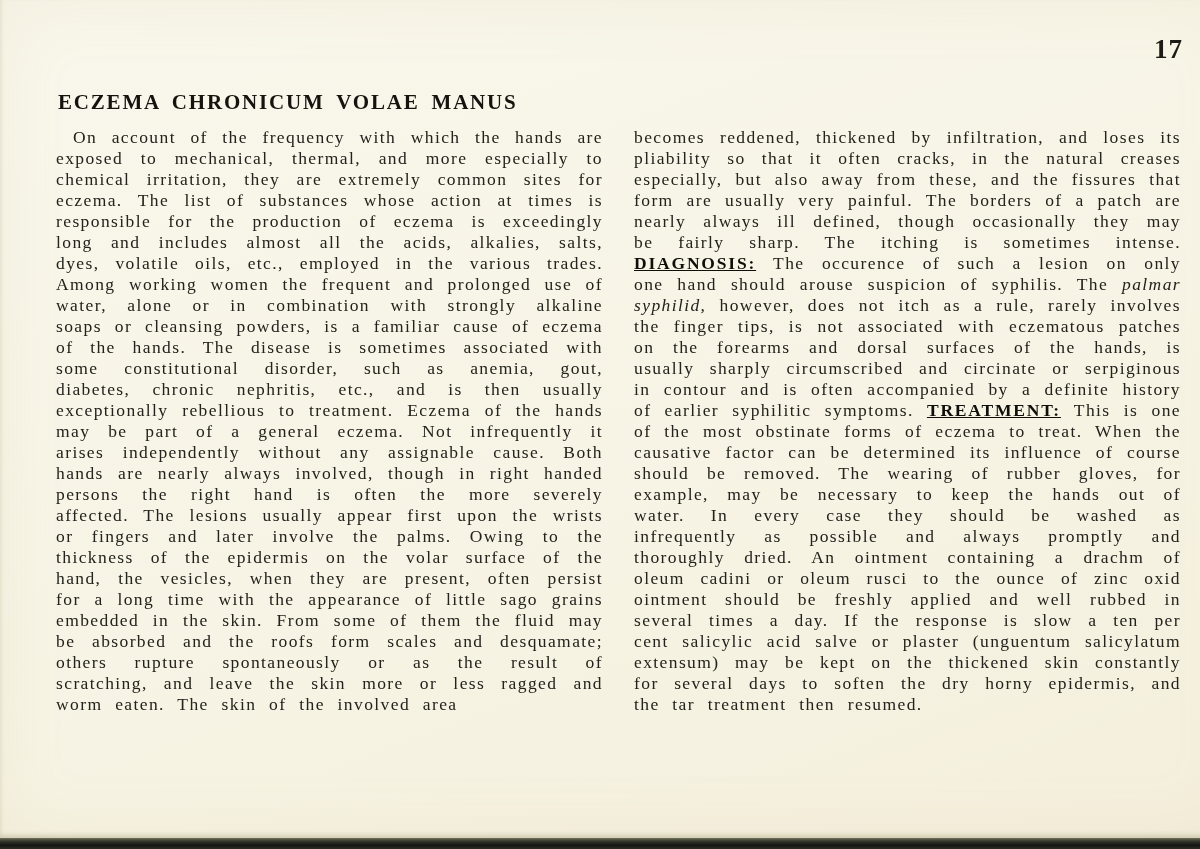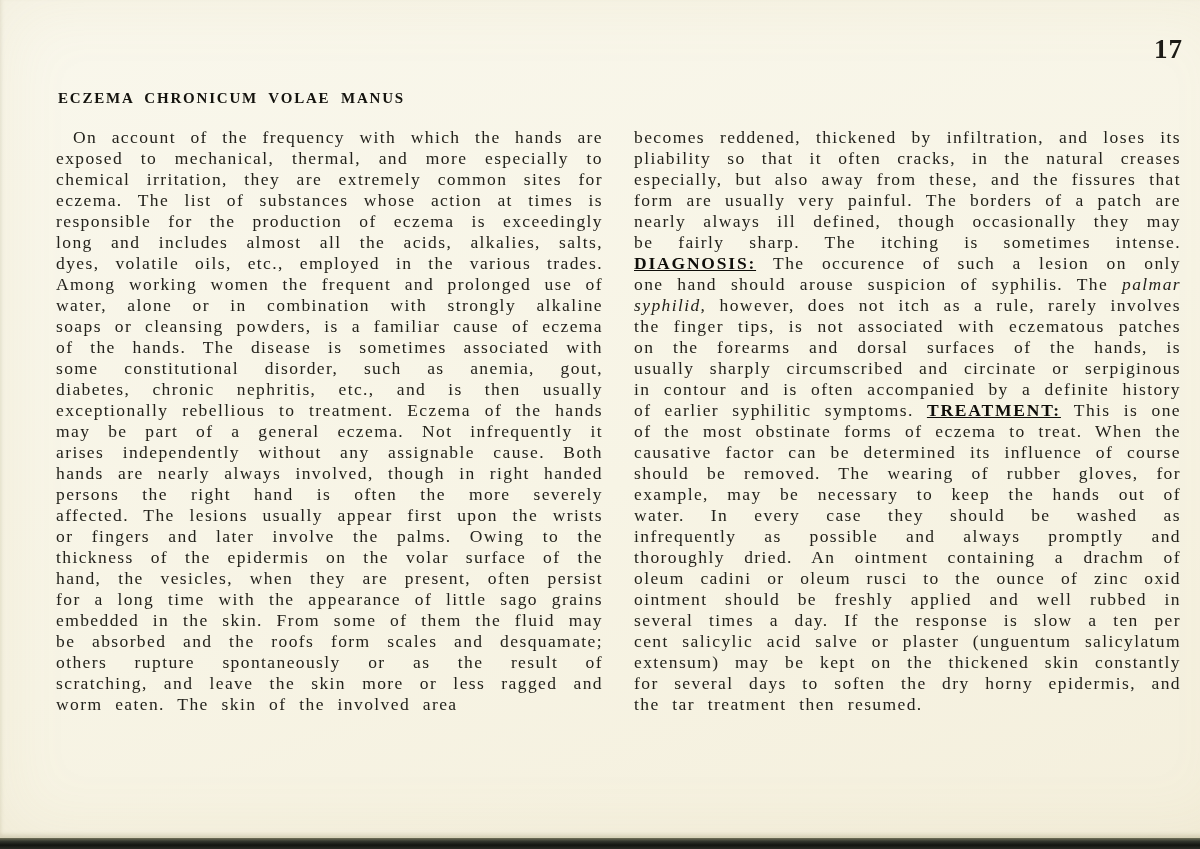--- a/index.html
+++ b/index.html
@@ -49,21 +49,21 @@
     font-size: 27px;
     font-weight: bold;
     letter-spacing: 1px;
     color: #1c1b16;
   }
   .heading {
     position: absolute;
     top: 90px;
     left: 58px;
     margin: 0;
-    font-size: 15px;
+    font-size: 21px;
     font-weight: bold;
     letter-spacing: 1.8px;
     word-spacing: 5px;
     color: #14130e;
     white-space: nowrap;
   }
   .columns {
     position: absolute;
     top: 127px;
     left: 56px;

